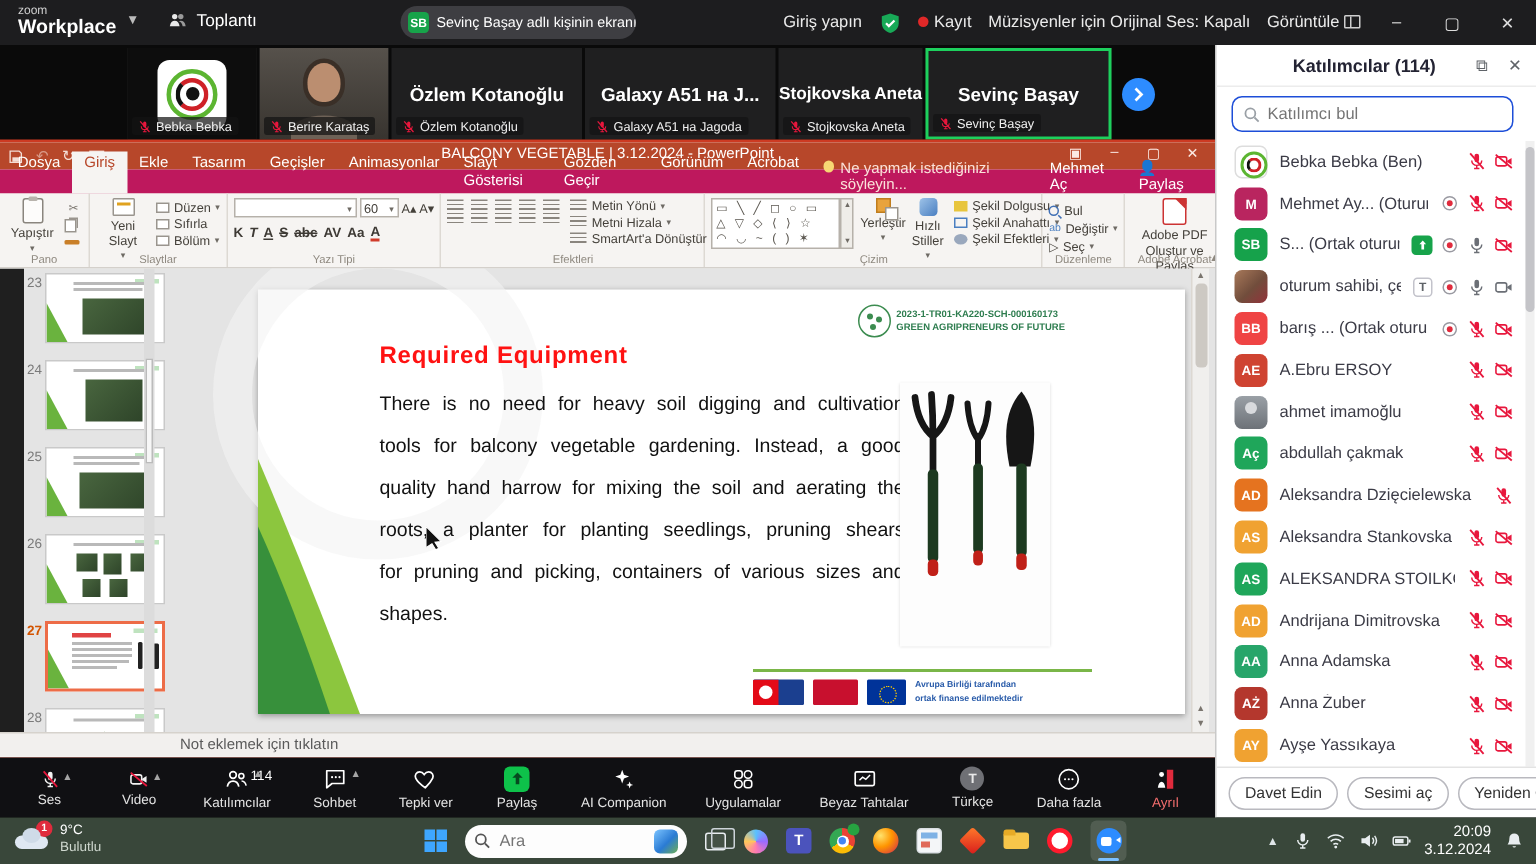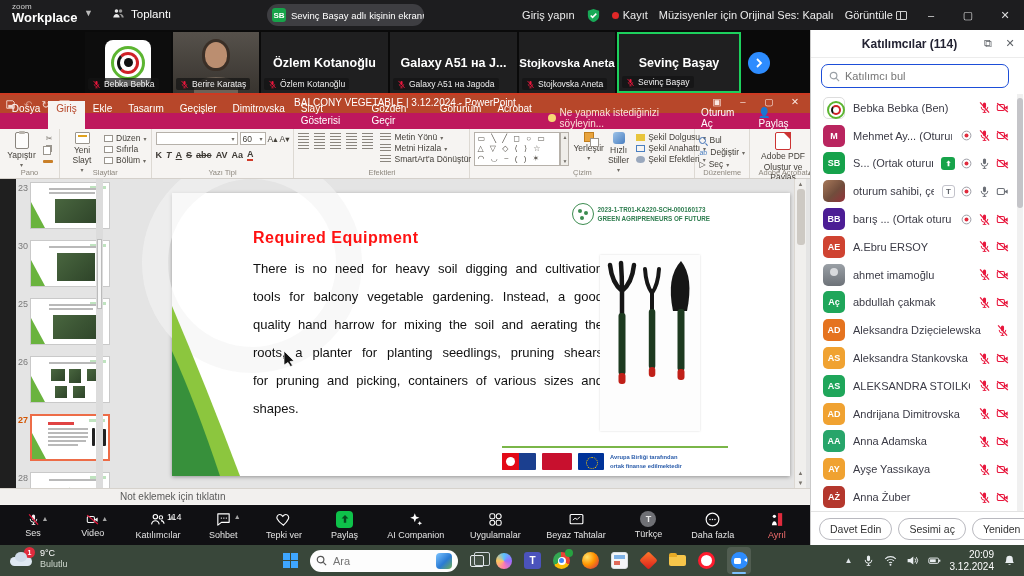--- a/index.html
+++ b/index.html
@@ -42,21 +42,21 @@
 
 #ppt{position:absolute;left:0;top:95px;width:810px;height:410px;background:#f6f4f2;box-shadow:0 0 0 2px #cd3a22}
 #ppt-title{position:absolute;left:0;top:0;width:100%;height:18px;background:#b7472a;color:#fff}
 .qat{position:absolute;left:6px;top:1px;display:flex;gap:9px;align-items:center;height:16px;font-size:10px;color:#f4ddd5}
 .ppt-doc-title{position:absolute;left:0;right:0;top:2px;text-align:center;font-size:10px;color:#fff}
 .ppt-ctrls{position:absolute;right:4px;top:1px;display:flex;gap:4px}
 .ppt-ctrls span{width:22px;text-align:center;font-size:9.5px;color:#fbe9e3}
 #ppt-tabs{position:absolute;left:0;top:18px;width:100%;height:16px;background:#be185d;display:flex;align-items:flex-end;color:#fff}
 .ptab{font-size:10px;padding:2px 8px;line-height:12px}
 .ptab.active{background:#f6f4f2;color:#b7472a}
-.tellme{display:flex;align-items:center;gap:4px;font-size:10px;color:#fbe3da;margin-left:8px}
+.tellme{display:flex;gap:4px;font-size:10px;color:#fbe3da;margin-left:8px}
 .bulb{width:8px;height:8px;border-radius:50%;background:#f7d774;display:inline-block}
 .tabs-right{margin-left:auto;display:flex;align-items:center;gap:12px;font-size:10px;padding-right:8px;color:#fff}
 #ribbon{position:absolute;left:0;top:34px;width:100%;height:50px;background:#f6f4f2;border-bottom:1px solid #d4d0cb;display:flex;font-size:9px;color:#44403a}
 .grp{position:relative;height:100%;border-right:1px solid #ddd9d3;padding:3px 4px 11px}
 .grp-label{position:absolute;bottom:1px;left:0;right:0;text-align:center;font-size:7.5px;color:#8e887f}
 .grp-body{display:flex;gap:4px;height:100%;align-items:flex-start}
 .bigbtn{display:flex;flex-direction:column;align-items:center;width:36px;gap:1px;font-size:8.5px;text-align:center}
 .dd{font-size:6px;color:#6e6a64}
 .clip-ic{width:14px;height:17px;border:1px solid #8a857e;border-radius:2px;background:#fdfcfb;position:relative}
 .clip-ic::before{content:"";position:absolute;left:3px;top:-2px;width:6px;height:3px;background:#b8b3ac;border-radius:1px}
@@ -376,32 +376,32 @@
     </div>
 
     <div id="ppt-tabs">
       <span style="width:4px"></span>
       <span id="ptabs" style="display:flex">
           <span class="ptab">Dosya</span>
           <span class="ptab active">Giriş</span>
           <span class="ptab">Ekle</span>
           <span class="ptab">Tasarım</span>
           <span class="ptab">Geçişler</span>
-          <span class="ptab">Dimitrovska</span>
+          <span class="ptab">Animasyonlar</span>
           <span class="ptab">Slayt Gösterisi</span>
           <span class="ptab">Gözden Geçir</span>
           <span class="ptab">Görünüm</span>
           <span class="ptab">Acrobat</span>
         </span>
       <span class="tellme">
           <span class="bulb"></span>
           <span>Ne yapmak istediğinizi söyleyin...</span>
         </span>
       <span class="tabs-right">
-        <span>Oturum Aç</span>
+        <span>Mehmet Aç</span>
         <span>👤 <span>Paylaş</span></span>
       </span>
     </div>
 
     <div id="ribbon">
 
       <div class="grp" style="width:60px">
         <div class="grp-body">
           <div class="bigbtn">
             <span class="clip-ic"></span>
@@ -593,21 +593,21 @@
             <span class="thumb-num">23</span>
     <div class="thumb-box">
               <div class="thumb-wedge"></div>
               <div class="thumb-logo"></div>
               <div class="tline" style="left:18px;top:5px;width:52px"></div>
               <div class="tline" style="left:18px;top:9px;width:46px"></div>
               <div class="tphoto" style="left:24px;top:16px;width:44px;height:24px"></div>
             </div>
           </div>
           <div class="thumb-item">
-            <span class="thumb-num">30</span>
+            <span class="thumb-num">24</span>
     <div class="thumb-box">
               <div class="thumb-wedge"></div>
               <div class="thumb-logo"></div>
               <div class="tline" style="left:18px;top:5px;width:52px"></div>
               <div class="tphoto" style="left:26px;top:12px;width:38px;height:28px"></div>
             </div>
           </div>
           <div class="thumb-item">
             <span class="thumb-num">25</span>
     <div class="thumb-box">
@@ -827,21 +827,21 @@
             </span>
             <span>
               <svg class="ig" viewBox="0 0 16 16">
                 <rect x="1.6" y="4.4" width="8.8" height="7.4" rx="1.6" fill="none" stroke="#6b6f76" stroke-width="1.3"></rect>
                 <path d="M10.8 7.6l3.6-2.2v5.4l-3.6-2.2z" fill="#6b6f76"></path>
               </svg>
             </span>
           </span>
         </div>
         <div class="p-row">
-          <span class="p-av" style="background:#4c1d95">BB</span>
+          <span class="p-av" style="background:#ef4444">BB</span>
           <span class="p-name">barış ... (Ortak oturum sahibi)</span>
           <span class="p-icons">
             <span>
               <svg class="ig" viewBox="0 0 16 16">
                 <circle cx="8" cy="8" r="5.4" fill="none" stroke="#9a9aa2" stroke-width="1.2"></circle>
                 <circle cx="8" cy="8" r="2.4" fill="#e02b3d"></circle>
               </svg>
             </span>
             <span>
               <svg class="ig" viewBox="0 0 16 16">
@@ -1015,43 +1015,43 @@
             <span>
               <svg class="ig" viewBox="0 0 16 16">
                 <rect x="1.6" y="4.4" width="8.8" height="7.4" rx="1.6" fill="none" stroke="#e8173d" stroke-width="1.3"></rect>
                 <path d="M10.8 7.6l3.6-2.2v5.4l-3.6-2.2z" fill="#e8173d"></path>
                 <path d="M1.4 2.6L14.6 13.6" stroke="#e8173d" stroke-width="1.5"></path>
               </svg>
             </span>
           </span>
         </div>
         <div class="p-row">
-          <span class="p-av" style="background:#f0a231">AY</span>
-          <span class="p-name">Ayşe Yassıkaya</span>
+          <span class="p-av" style="background:#b4372d">AŻ</span>
+          <span class="p-name">Anna Żuber</span>
           <span class="p-icons">
             <span>
               <svg class="ig" viewBox="0 0 16 16">
                 <rect x="6.1" y="1.8" width="3.8" height="7" rx="1.9" fill="#e8173d"></rect>
                 <path d="M3.9 7.3a4.1 4.1 0 0 0 8.2 0" fill="none" stroke="#e8173d" stroke-width="1.2"></path>
                 <path d="M8 11.6v2.2M5.8 14h4.4" stroke="#e8173d" stroke-width="1.2" fill="none"></path>
                 <path d="M2.6 1.6L13.6 14.2" stroke="#e8173d" stroke-width="1.5"></path>
               </svg>
             </span>
             <span>
               <svg class="ig" viewBox="0 0 16 16">
                 <rect x="1.6" y="4.4" width="8.8" height="7.4" rx="1.6" fill="none" stroke="#e8173d" stroke-width="1.3"></rect>
                 <path d="M10.8 7.6l3.6-2.2v5.4l-3.6-2.2z" fill="#e8173d"></path>
                 <path d="M1.4 2.6L14.6 13.6" stroke="#e8173d" stroke-width="1.5"></path>
               </svg>
             </span>
           </span>
         </div>
         <div class="p-row">
-          <span class="p-av" style="background:#b4372d">AŻ</span>
-          <span class="p-name">Anna Żuber</span>
+          <span class="p-av" style="background:#f0a231">AY</span>
+          <span class="p-name">Ayşe Yassıkaya</span>
           <span class="p-icons">
             <span>
               <svg class="ig" viewBox="0 0 16 16">
                 <rect x="6.1" y="1.8" width="3.8" height="7" rx="1.9" fill="#e8173d"></rect>
                 <path d="M3.9 7.3a4.1 4.1 0 0 0 8.2 0" fill="none" stroke="#e8173d" stroke-width="1.2"></path>
                 <path d="M8 11.6v2.2M5.8 14h4.4" stroke="#e8173d" stroke-width="1.2" fill="none"></path>
                 <path d="M2.6 1.6L13.6 14.2" stroke="#e8173d" stroke-width="1.5"></path>
               </svg>
             </span>
             <span>

